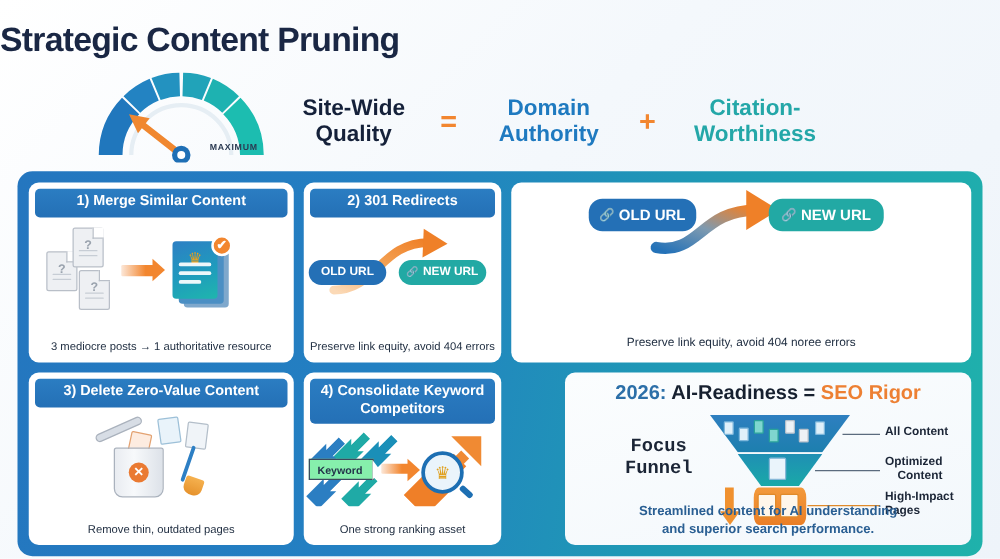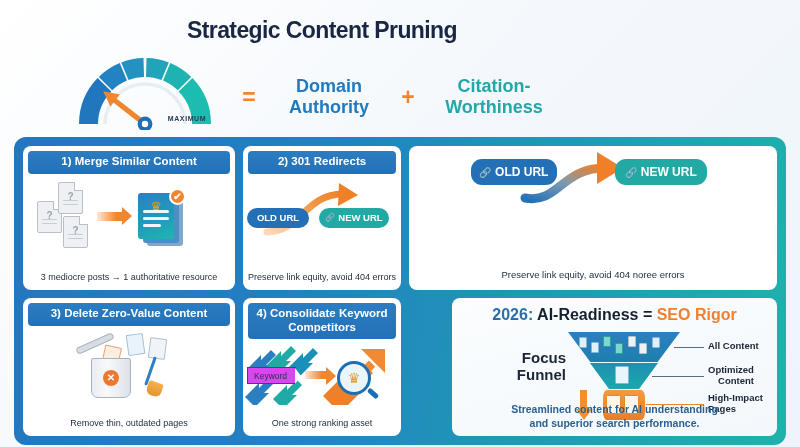--- a/index.html
+++ b/index.html
@@ -10,22 +10,22 @@
     background: linear-gradient(135deg, #ffffff 0%, #f4f8fc 45%, #eef4fa 100%);
     overflow: hidden;
     position: relative;
   }
 
   
   #header { position: absolute; left: 0; top: 0; width: 800px; height: 132px; }
 
   #page-title {
     position: absolute; left: 0; top: 17px; width: 644px;
-    text-align: center;
-    font-size: 23px; font-weight: bold; letter-spacing: -0.6px;
+    text-align: left;
+    font-size: 27px; font-weight: bold; letter-spacing: -0.6px;
     color: #1a2744;
   }
 
   
   #gauge-wrap { position: absolute; left: 70px; top: 58px; width: 150px; height: 72px; }
   #gauge-label {
     position: absolute; left: 82px; top: 57px; width: 70px;
     font-size: 7px; font-weight: bold; letter-spacing: 0.6px; color: #2b3a52;
     text-align: center;
   }
@@ -154,22 +154,22 @@
   }
   .broom-head {
     position: absolute; width: 15px; height: 14px;
     background: linear-gradient(180deg,#f5b14f,#e6922c);
     border-radius: 2px 2px 6px 6px;
   }
 
   
   .kw-tag {
     position: absolute;
-    background: #d946ef; border: 1.4px solid #3c4a5e;
-    font-size: 8.5px; font-weight: normal; color: #24334a;
+    background: #86efac; border: 1.4px solid #3c4a5e;
+    font-size: 8.5px; font-weight: bold; color: #24334a;
     padding: 2.5px 8px 2.5px 6px;
     display: flex; align-items: flex-end;
   }
   .kw-tag:after {
     content: ''; position: absolute; right: -6px; top: 50%; transform: translateY(-50%);
     border-left: 6px solid #ffffff;
     border-top: 8px solid transparent; border-bottom: 8px solid transparent;
   }
   .mag {
     position: absolute; width: 34px; height: 34px; border-radius: 50%;
@@ -190,22 +190,22 @@
   #funnel-title {
     position: absolute; left: 0; top: 8px; width: 100%;
     text-align: center; font-size: 16px; font-weight: bold; white-space: nowrap;
   }
   .ft-year { color: #2c6fa8; }
   .ft-mid { color: #16202f; }
   .ft-seo { color: #ed8033; }
 
   #focus-funnel-label {
     position: absolute; left: 36px; top: 52px; width: 78px;
-    text-align: right; font-size: 15px; font-weight: bold; color: #1b2536;
-    line-height: 1.1; white-space: pre-line;
+    text-align: center; font-size: 15px; font-weight: bold; color: #1b2536;
+    line-height: 1.1; white-space: pre-line; font-family: Liberation Mono, monospace;
   }
 
   .funnel-tier { position: absolute; }
   #tier-all {
     left: 116px; top: 34px; width: 112px; height: 30px;
     background: linear-gradient(180deg,#2e7fc0,#1d7fae);
     clip-path: polygon(0 0, 100% 0, 80% 100%, 20% 100%);
   }
   #tier-opt {
     left: 138px; top: 65px; width: 68px; height: 26px;
@@ -273,20 +273,22 @@
           <polygon points="-7.6,-38 7.6,-38 0,-53" fill="#f0872f"></polygon>
         </g>
         <circle cx="0" cy="0" r="7.4" fill="#1f6fb5"></circle>
         <circle cx="0" cy="0" r="3.2" fill="#ffffff"></circle>
       </g>
     </svg>
     <div id="gauge-label">MAXIMUM</div>
   </div>
 
   <div id="equation">
+    <div class="eq-term" id="eq-term-0">Site-Wide
+Quality</div>
     <div class="eq-op" id="eq-op-0">=</div>
     <div class="eq-term" id="eq-term-1">Domain
 Authority</div>
     <div class="eq-op" id="eq-op-1">+</div>
     <div class="eq-term" id="eq-term-2">Citation-
 Worthiness</div>
   </div>
 </div>
 
 <div id="main-container">

